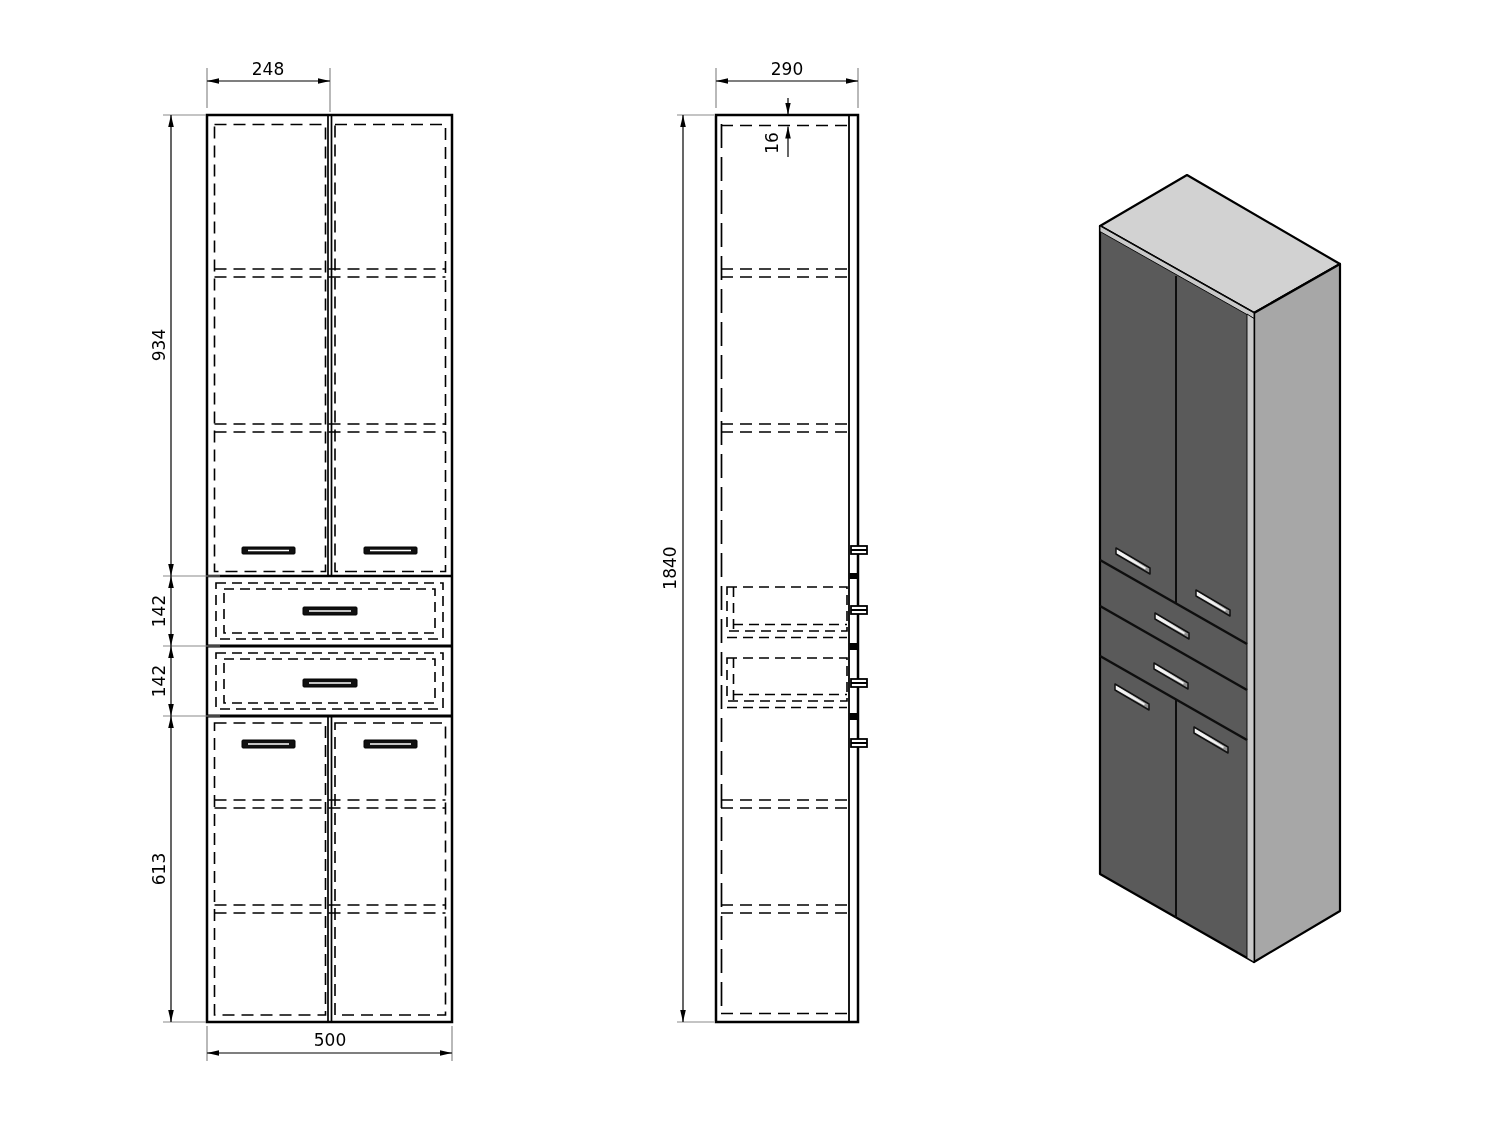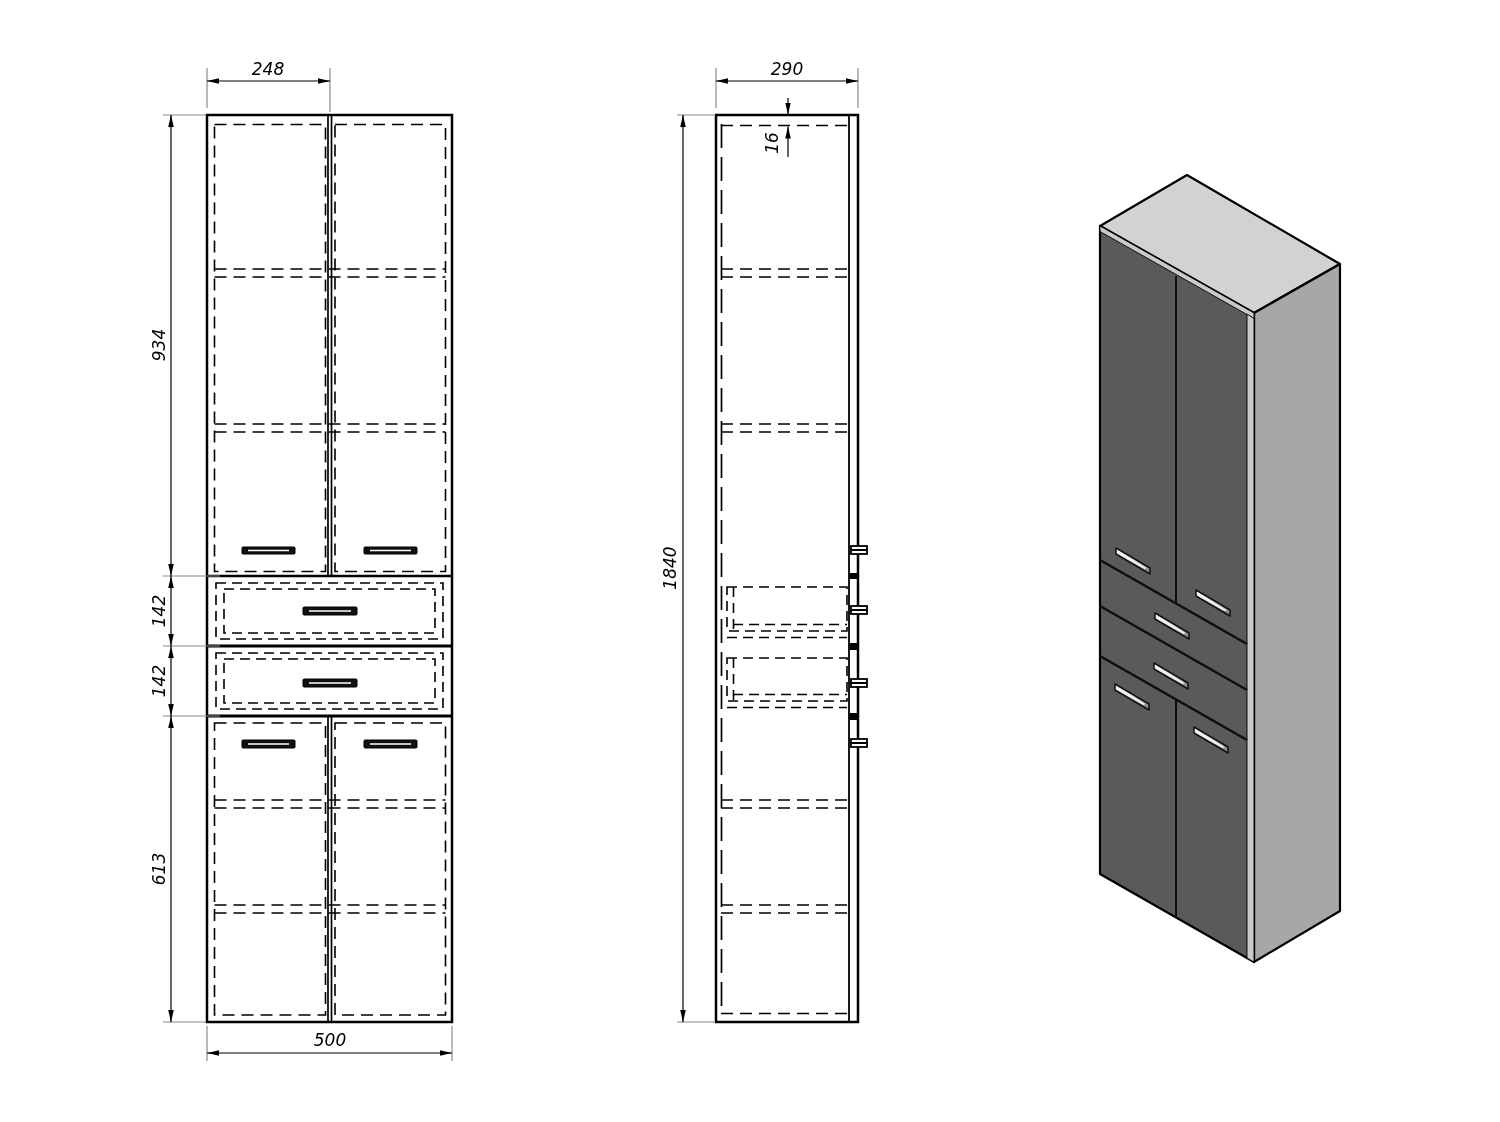--- a/index.html
+++ b/index.html
@@ -1,17 +1,17 @@
 <!DOCTYPE html>
 <html style="--background: #ffffff; --line: #000000; --extension-line: #8a8a8a; --iso-front-face: #5a5a5a; --iso-side-face: #a7a7a7; --iso-top-face: #d2d2d2; --iso-edge-strip: #c9c9c9; --handle-highlight: #f4f4f4;"><head>
 <meta charset="utf-8">
 <style>
   html,body { margin:0; padding:0; }
   body { background:#ffffff; font-family:"DejaVu Sans",sans-serif; }
-  .page { position:relative; width:1500px; height:1122px; background:var(--background,#fff); overflow:hidden;font-style:italic; }
+  .page { position:relative; width:1500px; height:1122px; background:var(--background,#fff); overflow:hidden; }
   svg { position:absolute; inset:0; }
 
   
   .ln   { stroke:var(--line,#000); fill:none; stroke-linecap:butt; }
   .w25  { stroke-width:2.5; }
   .w3   { stroke-width:3; }
   .w18  { stroke-width:1.8; }
 
   
   .dash  { stroke:var(--line,#000); fill:none; stroke-width:1.6; stroke-dasharray:12 7; }

